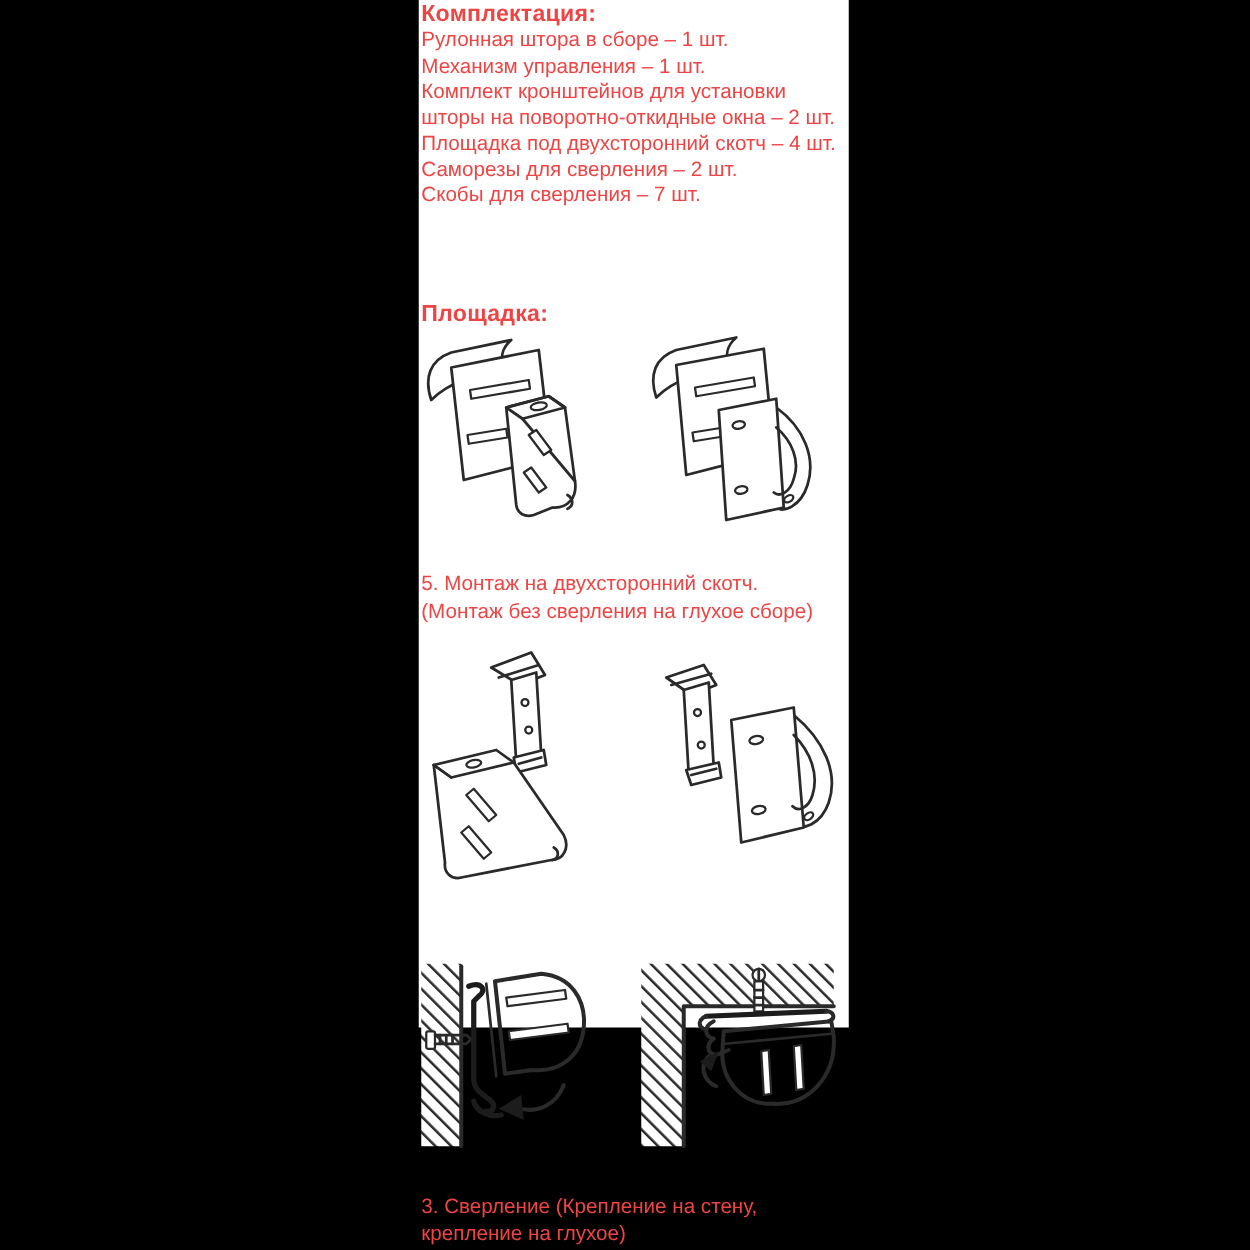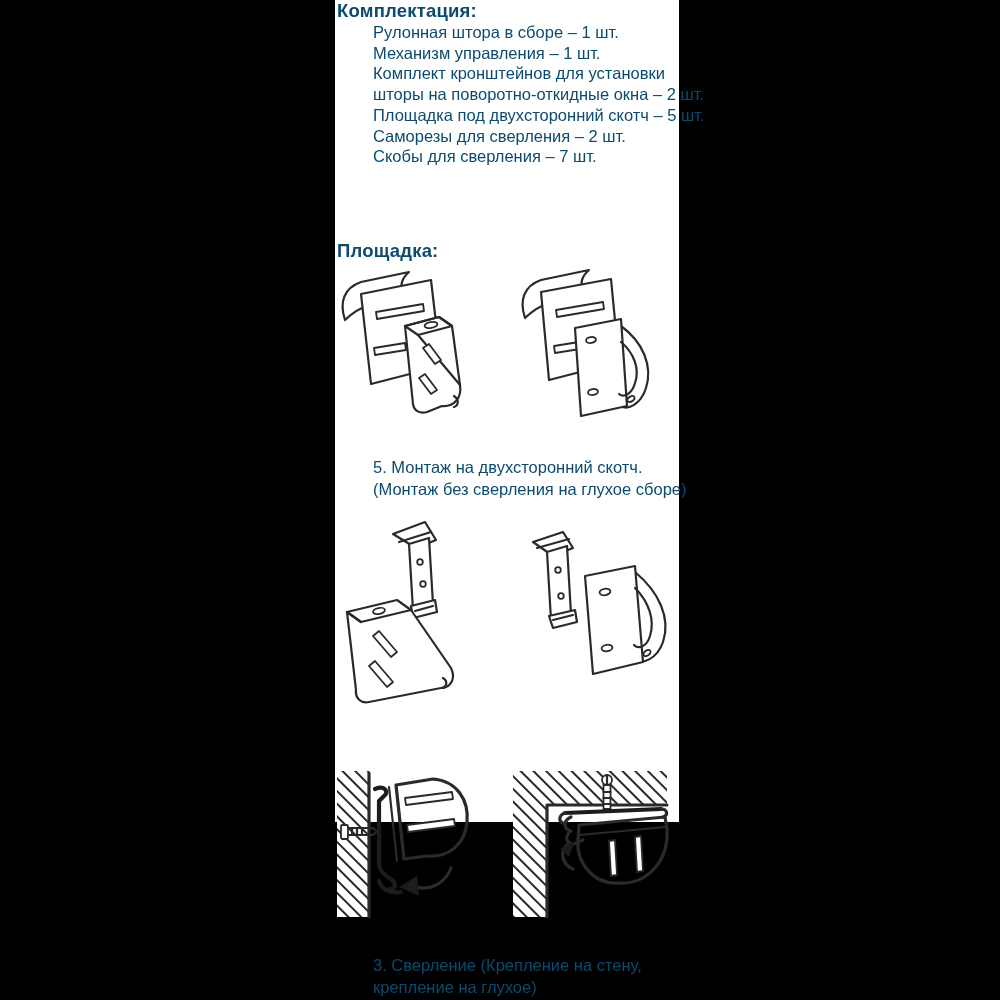--- a/index.html
+++ b/index.html
@@ -2,25 +2,25 @@
 <html lang="ru"><head>
 <meta charset="utf-8">
 <style>
   html,body{margin:0;padding:0;background:#000;}
   .stage{
     position:relative;width:1000px;height:1000px;background:#000;
     overflow:hidden;font-family:"Liberation Sans",sans-serif;
   }
   .paper{
     position:absolute;left:335px;top:0;width:344px;height:822px;
-    background:#fff;color:#0c4a6e;
+    background:#fff;color:#ef4444;
   }
   .abs{position:absolute;left:2px;}
   .sec-title{font-weight:bold;font-size:18.5px;line-height:22px;white-space:nowrap;letter-spacing:.2px;}
-  .txt-line{font-size:16.5px;line-height:20.7px;white-space:nowrap;margin-left:36px;}
+  .txt-line{font-size:16.5px;line-height:20.7px;white-space:nowrap;}
   .caption .txt-line{line-height:21.5px;}
   svg.fig{position:absolute;display:block;}
   svg.fig *{vector-effect:non-scaling-stroke;}
   .ln{fill:#fff;stroke:#2a2a2a;stroke-width:2.2;stroke-linejoin:round;stroke-linecap:round;}
   .ln-open{fill:none;stroke:#2a2a2a;stroke-width:2.2;stroke-linejoin:round;stroke-linecap:round;}
   .ln-bold{fill:none;stroke:#2a2a2a;stroke-width:3.2;stroke-linejoin:round;stroke-linecap:round;}
   .ln-xbold{fill:none;stroke:#1c1c1c;stroke-width:4.2;stroke-linejoin:round;stroke-linecap:round;}
   .slot{fill:#fff;stroke:#2a2a2a;stroke-width:1.8;stroke-linejoin:round;}
   .hole{fill:#fff;stroke:#2a2a2a;stroke-width:1.8;}
   .arrowhead{fill:#1c1c1c;stroke:none;}
@@ -30,21 +30,21 @@
 
 <div class="stage">
   <div class="paper">
 
     <div class="abs" style="top:0;">
       <div class="sec-title">Комплектация:</div>
       <div class="txt-line">Рулонная штора в сборе – 1 шт.</div>
       <div class="txt-line">Механизм управления – 1 шт.</div>
       <div class="txt-line">Комплект кронштейнов для установки</div>
       <div class="txt-line">шторы на поворотно-откидные окна – 2 шт.</div>
-      <div class="txt-line">Площадка под двухсторонний скотч – 5 шт.</div>
+      <div class="txt-line">Площадка под двухсторонний скотч – 4 шт.</div>
       <div class="txt-line">Саморезы для сверления – 2 шт.</div>
       <div class="txt-line">Скобы для сверления – 7 шт.</div>
     </div>
 
     <div class="abs sec-title" style="top:240px;">Площадка:</div>
 
     <svg class="fig" style="left:0;top:268px;" width="344" height="172" viewBox="0 0 344 172">
       <g>
         <path class="ln" d="M10,52 C4,34 9,20 26,14 L74,4 C66,11 65,19 69,26 L36,36 C25,40 16,46 10,52 Z"></path>
         <path class="ln" d="M26,26 L96,12 L106,98 L36,116 Z"></path>

